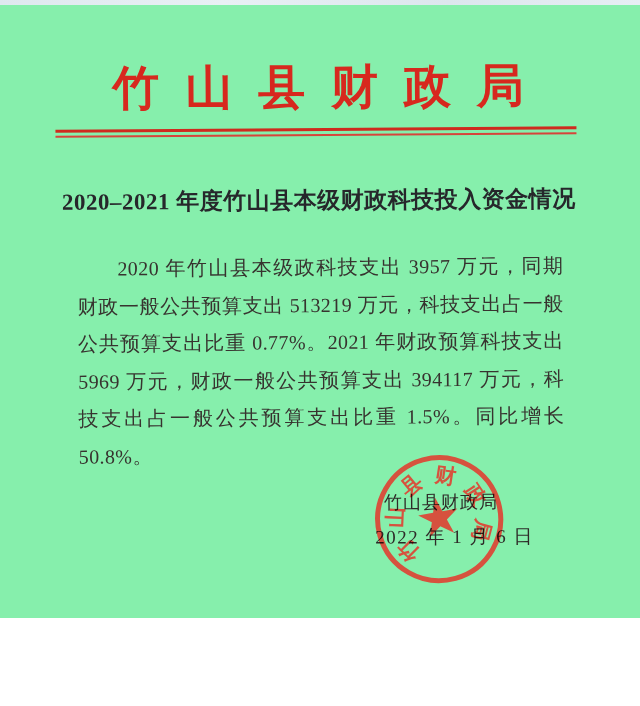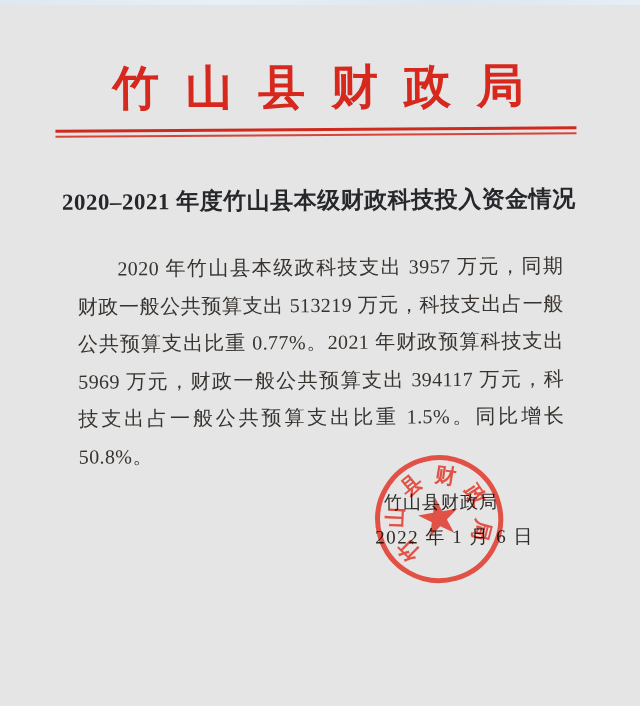--- a/index.html
+++ b/index.html
@@ -3,22 +3,22 @@
 <meta charset="utf-8">
 <style>
   * { margin: 0; padding: 0; box-sizing: border-box; }
   html, body { background: #ffffff; }
   body {
     font-family: "Liberation Serif", "DejaVu Serif", serif;
     width: 640px; height: 706px; overflow: hidden;
   }
   .page {
     position: relative;
-    width: 640px; height: 706px;
-    background: #e5e5e5;
+    width: 640px; height: 618px;
+    background: #86efac;
     overflow: hidden;
   }
   .top-strip {
     position: absolute; left: 0; top: 0;
     width: 640px; height: 5px;
     background: linear-gradient(90deg, #dfe8ef 0%, #e9f0f5 35%, #dde6ee 70%, #e7eef4 100%);
   }
   .content {
     position: absolute; left: 0; top: 0;
     width: 640px; height: 706px;

